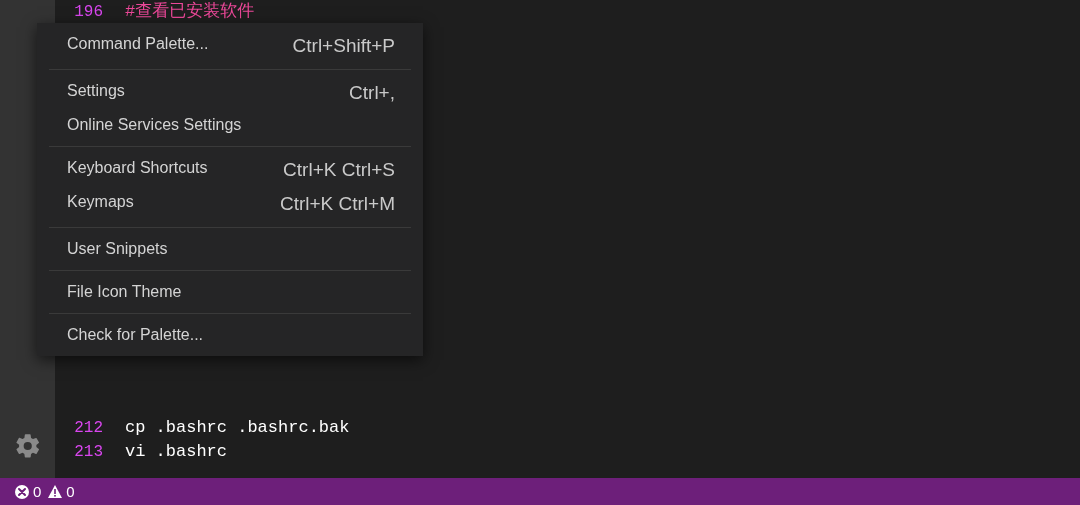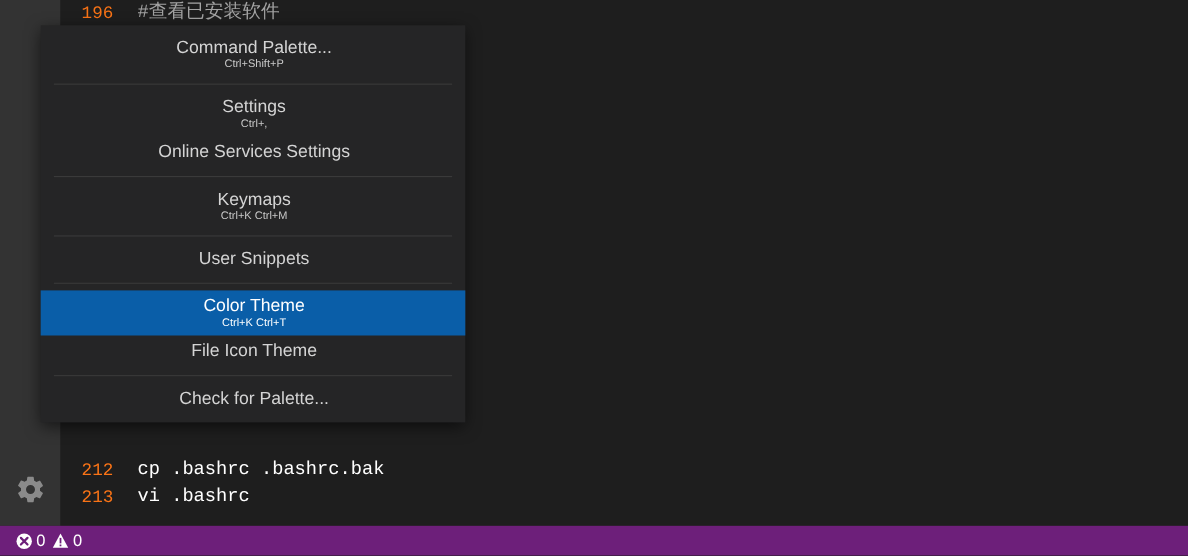--- a/index.html
+++ b/index.html
@@ -34,58 +34,57 @@
     line-height: 24px;
   }
   .line {
     display: flex;
     align-items: center;
     height: 24px;
   }
   .lineno {
     width: 70px;
     text-align: right;
-    color: #f97316;
+    color: #d946ef;
     padding-right: 22px;
     font-size: 16px;
     user-select: none;
   }
   .code { white-space: pre; }
-  .c-comment { color: #a3a3a3; }
+  .c-comment { color: #ec4899; }
   .c-default { color: #ffffff; }
   .c-keyword { color: #3b8ed8; }
   .c-ident   { color: #74c0f3; }
   .c-string  { color: #cb7c5d; }
 
   .context-menu {
     position: absolute;
     left: 37px;
     top: 23px;
     width: 386px;
     background: #252526;
     box-shadow: 0 4px 14px rgba(0,0,0,0.6);
     padding: 6px 0;
   }
   .menu-item {
     display: flex;
     justify-content: space-between;
-    align-items: center;
+    align-items: flex-start;
     padding: 6px 28px 6px 30px;
     font-size: 16px;
     color: #d4d4d4;
     cursor: default;
-    flex-direction: column;
   }
   .menu-item.selected {
     background: #0a5ea8;
     color: #ffffff;
   }
   .menu-shortcut {
     color: #c9c9c9;
-    font-size: 10px;
+    font-size: 19px;
   }
   .menu-item.selected .menu-shortcut { color: #ffffff; }
   .menu-sep {
     height: 1px;
     background: #3a3a3a;
     margin: 6px 12px;
   }
 
   .status-bar {
     position: absolute;
@@ -147,33 +146,33 @@
     <div class="menu-item">
       <span>Settings</span>
       <span class="menu-shortcut">Ctrl+,</span>
     </div>
     <div class="menu-item">
       <span>Online Services Settings</span>
       <span class="menu-shortcut"></span>
     </div>
     <div class="menu-sep"></div>
     <div class="menu-item">
+      <span>Keyboard Shortcuts</span>
+      <span class="menu-shortcut">Ctrl+K Ctrl+S</span>
+    </div>
+    <div class="menu-item">
       <span>Keymaps</span>
       <span class="menu-shortcut">Ctrl+K Ctrl+M</span>
     </div>
     <div class="menu-sep"></div>
     <div class="menu-item">
       <span>User Snippets</span>
       <span class="menu-shortcut"></span>
     </div>
     <div class="menu-sep"></div>
-    <div class="menu-item selected">
-      <span>Color Theme</span>
-      <span class="menu-shortcut">Ctrl+K Ctrl+T</span>
-    </div>
     <div class="menu-item">
       <span>File Icon Theme</span>
       <span class="menu-shortcut"></span>
     </div>
     <div class="menu-sep"></div>
     <div class="menu-item">
       <span>Check for Palette...</span>
       <span class="menu-shortcut"></span>
     </div>
   </div>

